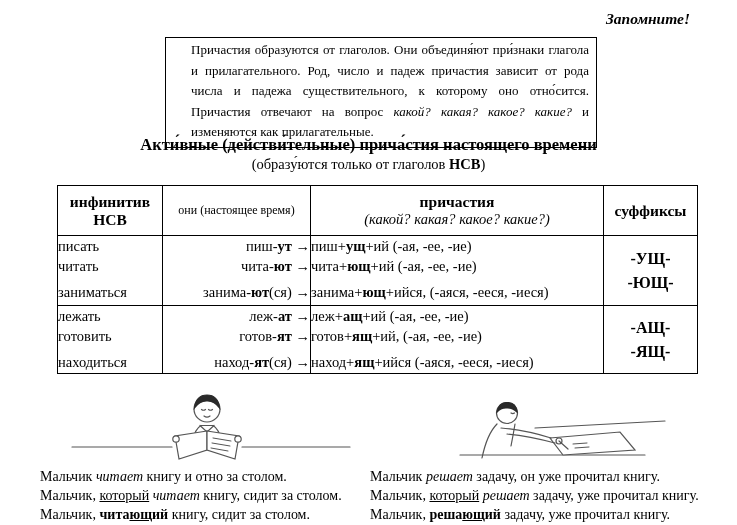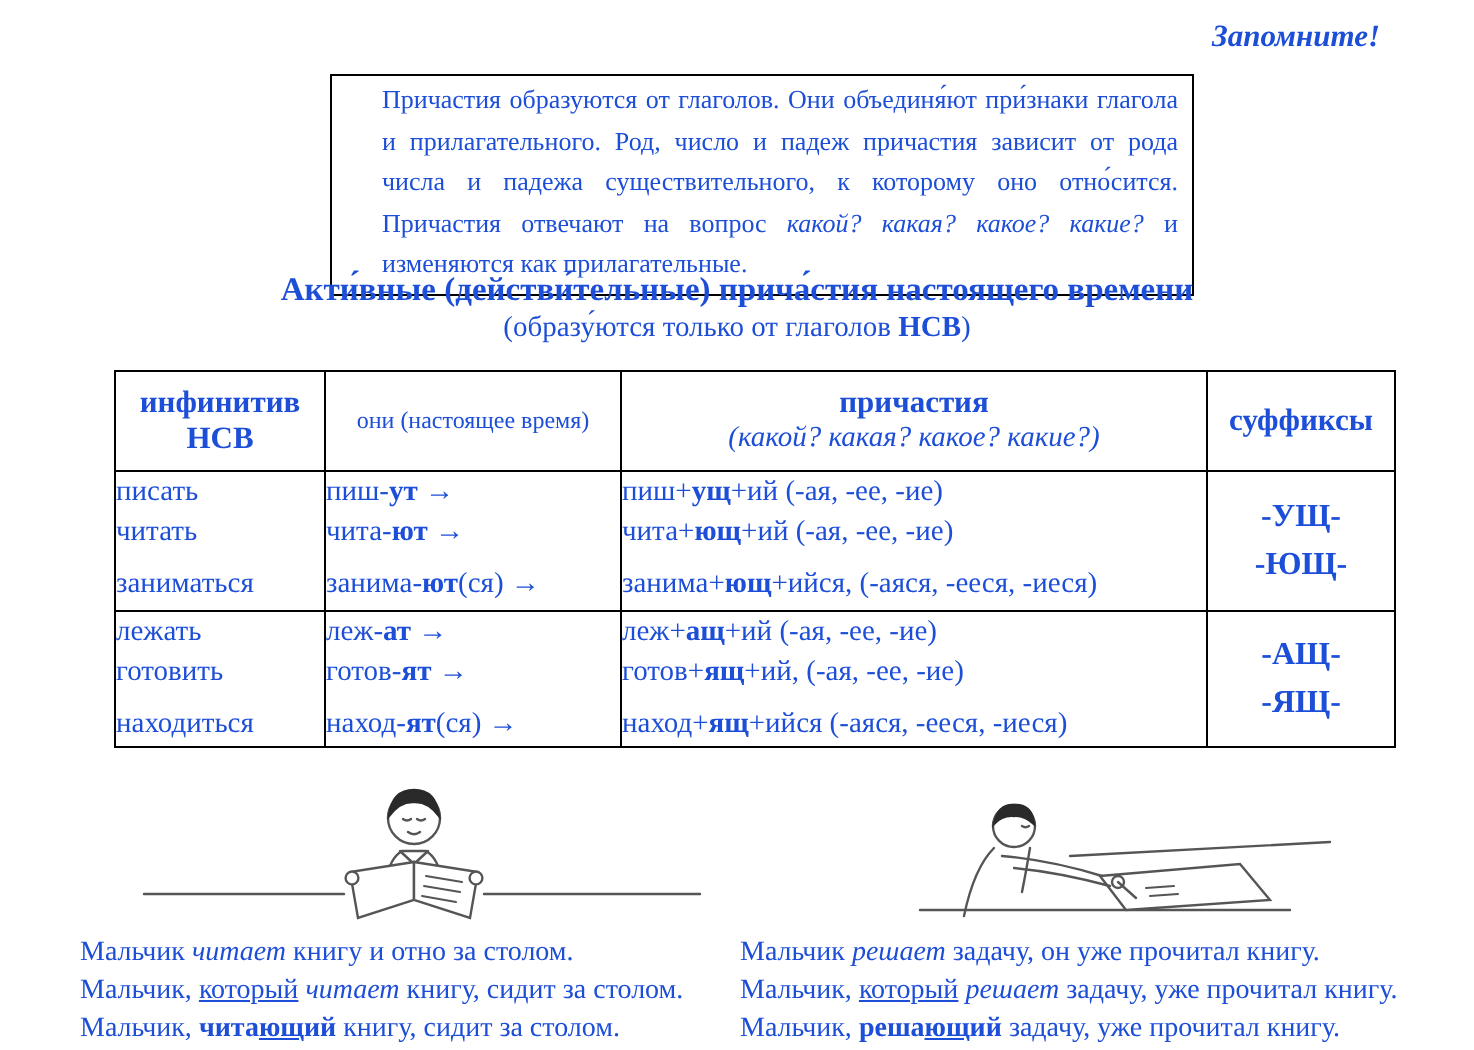--- a/index.html
+++ b/index.html
@@ -1,18 +1,18 @@
 <!DOCTYPE html>
 <html lang="ru"><head>
 <meta charset="utf-8">
 <style>
   html,body{margin:0;padding:0;background:#ffffff;}
   .page{
     position:relative;width:737px;height:525px;background:#ffffff;
-    font-family:"Liberation Serif",serif;color:#1d4ed8;overflow:hidden;
+    font-family:"Liberation Serif",serif;color:#000000;overflow:hidden;
   }
   .seg-b{font-weight:bold;}
   .seg-i{font-style:italic;}
   .seg-u{text-decoration:underline;}
 
   .remember{
     position:absolute;top:10px;right:47px;
     font-weight:bold;font-style:italic;font-size:15.5px;
   }
   .intro-box{
@@ -35,21 +35,21 @@
   }
   table.gram th,table.gram td{border:1.5px solid #000;padding:0;}
   thead tr{height:50px;}
   tbody tr.row-1{height:70px;}
   tbody tr.row-2{height:68px;}
   th{vertical-align:middle;text-align:center;font-size:15.5px;}
   .h-sub{font-weight:normal;font-size:12px;}
   .h-questions{font-weight:normal;font-style:italic;font-size:14.5px;}
   td.body-cell{vertical-align:top;padding-top:7px;font-size:14.5px;line-height:20px;}
   td.c-inf{padding-left:13px;margin-left:20px;}
-  td.c-pres{padding-left:10px;}
+  td.c-pres{padding-left:10px;text-align:right;}
   td.c-part{padding-left:9px;}
   .tline{white-space:nowrap;}
   .tline.gap{margin-top:6px;}
   td.c-suf{vertical-align:middle;text-align:center;font-weight:bold;font-size:16px;line-height:24px;}
 
   .illu{position:absolute;}
   .illu-left{left:65px;top:388px;}
   .illu-right{left:455px;top:398px;}
 
   .sentences{

